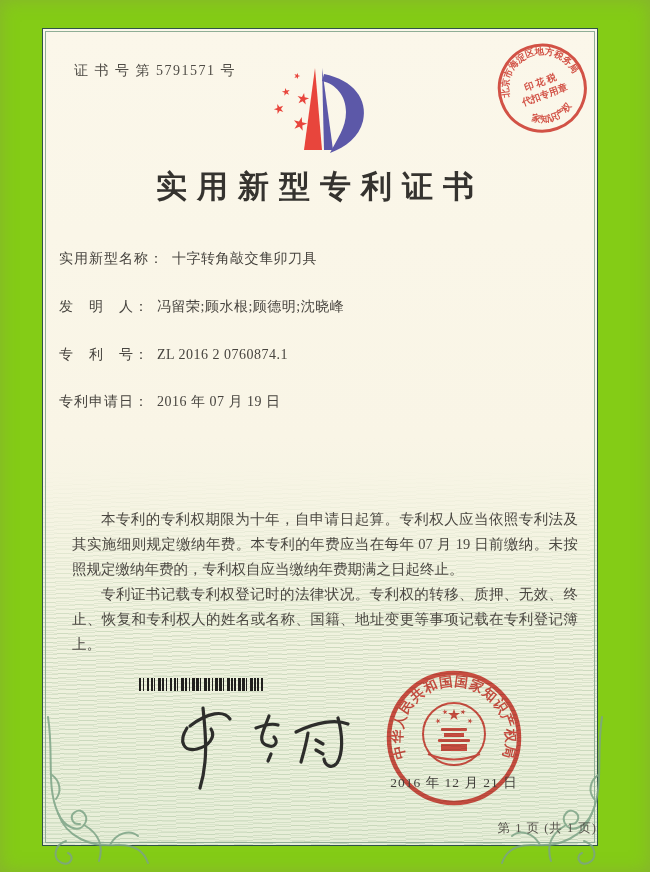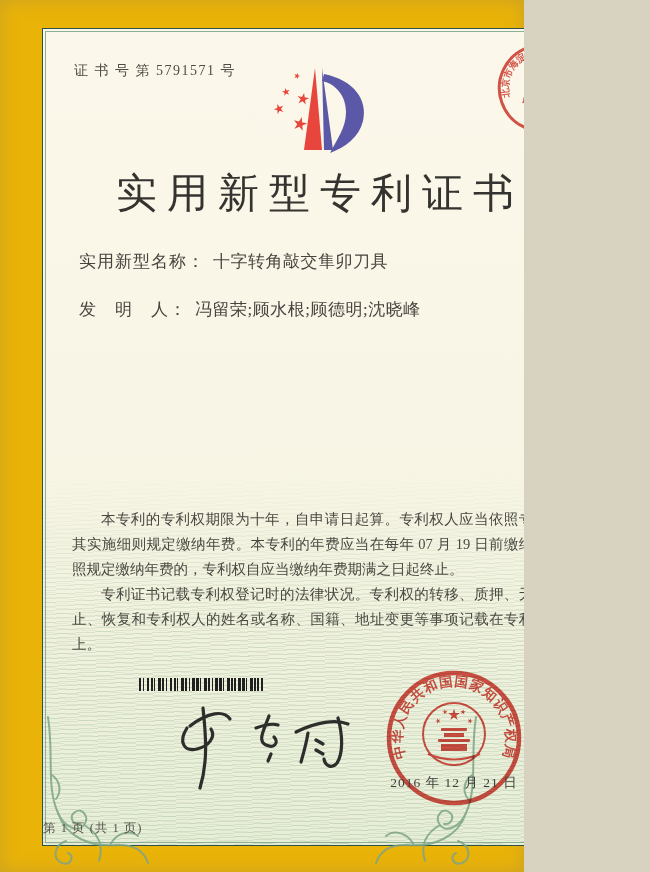--- a/index.html
+++ b/index.html
@@ -2,22 +2,22 @@
 <html><head>
 <meta charset="utf-8">
 <style>
   html,body{margin:0;padding:0;}
   body{
     font-family:"Liberation Serif","DejaVu Serif",serif;
     background:#d8d2c0;
   }
   #page{
     position:relative;
-    width:524px;height:872px;
-    background:#eab308;
+    width:650px;height:872px;
+    background:#84cc16;
     overflow:hidden;
     box-shadow:inset 0 0 18px rgba(140,128,95,.35);
   }
   
   .frame{
     position:absolute;left:42px;top:28px;width:554px;height:816px;
     border:1px solid #2e5248;
     background:linear-gradient(180deg,#fbf7ea 0%,#f9f5e6 50%,#f2f3e0 68%,#e7eed8 100%);
   }
   .frame-inner{
@@ -33,42 +33,42 @@
     -webkit-mask-image:linear-gradient(to bottom, rgba(0,0,0,0) 0%, #000 45%);
     mask-image:linear-gradient(to bottom, rgba(0,0,0,0) 0%, #000 45%);
   }
   
   .cert-no{
     position:absolute;left:74px;top:62px;
     font-size:14px;letter-spacing:1.5px;color:#4f4c46;
   }
   .title{
     position:absolute;left:43px;top:166px;width:554px;
-    text-align:center;font-size:41px;font-weight:400;
+    text-align:center;font-size:31px;font-weight:700;
     letter-spacing:10px;color:#35332f;
   }
   .field{
-    position:absolute;left:79px;white-space:nowrap;
-    font-size:17px;color:#47443f;text-align:right;
+    position:absolute;left:59px;white-space:nowrap;
+    font-size:14px;color:#47443f;text-align:right;
   }
   .field .lab{letter-spacing:1px;}
   .field .val{margin-left:8px;letter-spacing:.5px;}
   .body-text{
     position:absolute;left:72px;top:507px;width:506px;
     font-size:14.5px;line-height:25px;color:#4a4741;
     text-align:justify;
   }
   .body-text p{margin:0;text-indent:2em;}
   .signer{
     position:absolute;left:88px;top:718px;
     font-size:15.5px;color:#3c3a36;line-height:34px;letter-spacing:2px;
   }
   .footer{
     position:absolute;left:43px;top:820px;width:554px;
-    text-align:left;font-size:12.5px;color:#55524b;letter-spacing:1px;
+    text-align:right;font-size:12.5px;color:#55524b;letter-spacing:1px;
   }
   
   .logo{position:absolute;left:266px;top:60px;}
   .barcode{
     position:absolute;left:139px;top:678px;width:124px;height:13px;
     background:repeating-linear-gradient(90deg,
       #21201e 0 2px, rgba(0,0,0,0) 2px 3.5px,
       #21201e 3.5px 4.5px, rgba(0,0,0,0) 4.5px 7.5px,
       #21201e 7.5px 10px, rgba(0,0,0,0) 10px 11.5px);
   }
@@ -158,20 +158,26 @@
     </svg>
   </div>
 
   <div class="title">实用新型专利证书</div>
 
   <div class="field" style="top:250px">
     <span class="lab">实用新型名称：</span><span class="val">十字转角敲交隼卯刀具</span>
   </div>
   <div class="field" style="top:298px">
     <span class="lab">发　明　人：</span><span class="val">冯留荣;顾水根;顾德明;沈晓峰</span>
+  </div>
+  <div class="field" style="top:346px">
+    <span class="lab">专　利　号：</span><span class="val">ZL 2016 2 0760874.1</span>
+  </div>
+  <div class="field" style="top:393px">
+    <span class="lab">专利申请日：</span><span class="val">2016 年 07 月 19 日</span>
   </div>
 
   <div class="body-text">
     <p>本专利的专利权期限为十年，自申请日起算。专利权人应当依照专利法及其实施细则规定缴纳年费。本专利的年费应当在每年 07 月 19 日前缴纳。未按照规定缴纳年费的，专利权自应当缴纳年费期满之日起终止。</p>
     <p>专利证书记载专利权登记时的法律状况。专利权的转移、质押、无效、终止、恢复和专利权人的姓名或名称、国籍、地址变更等事项记载在专利登记簿上。</p>
   </div>
 
   <div class="barcode"></div>
 
 

